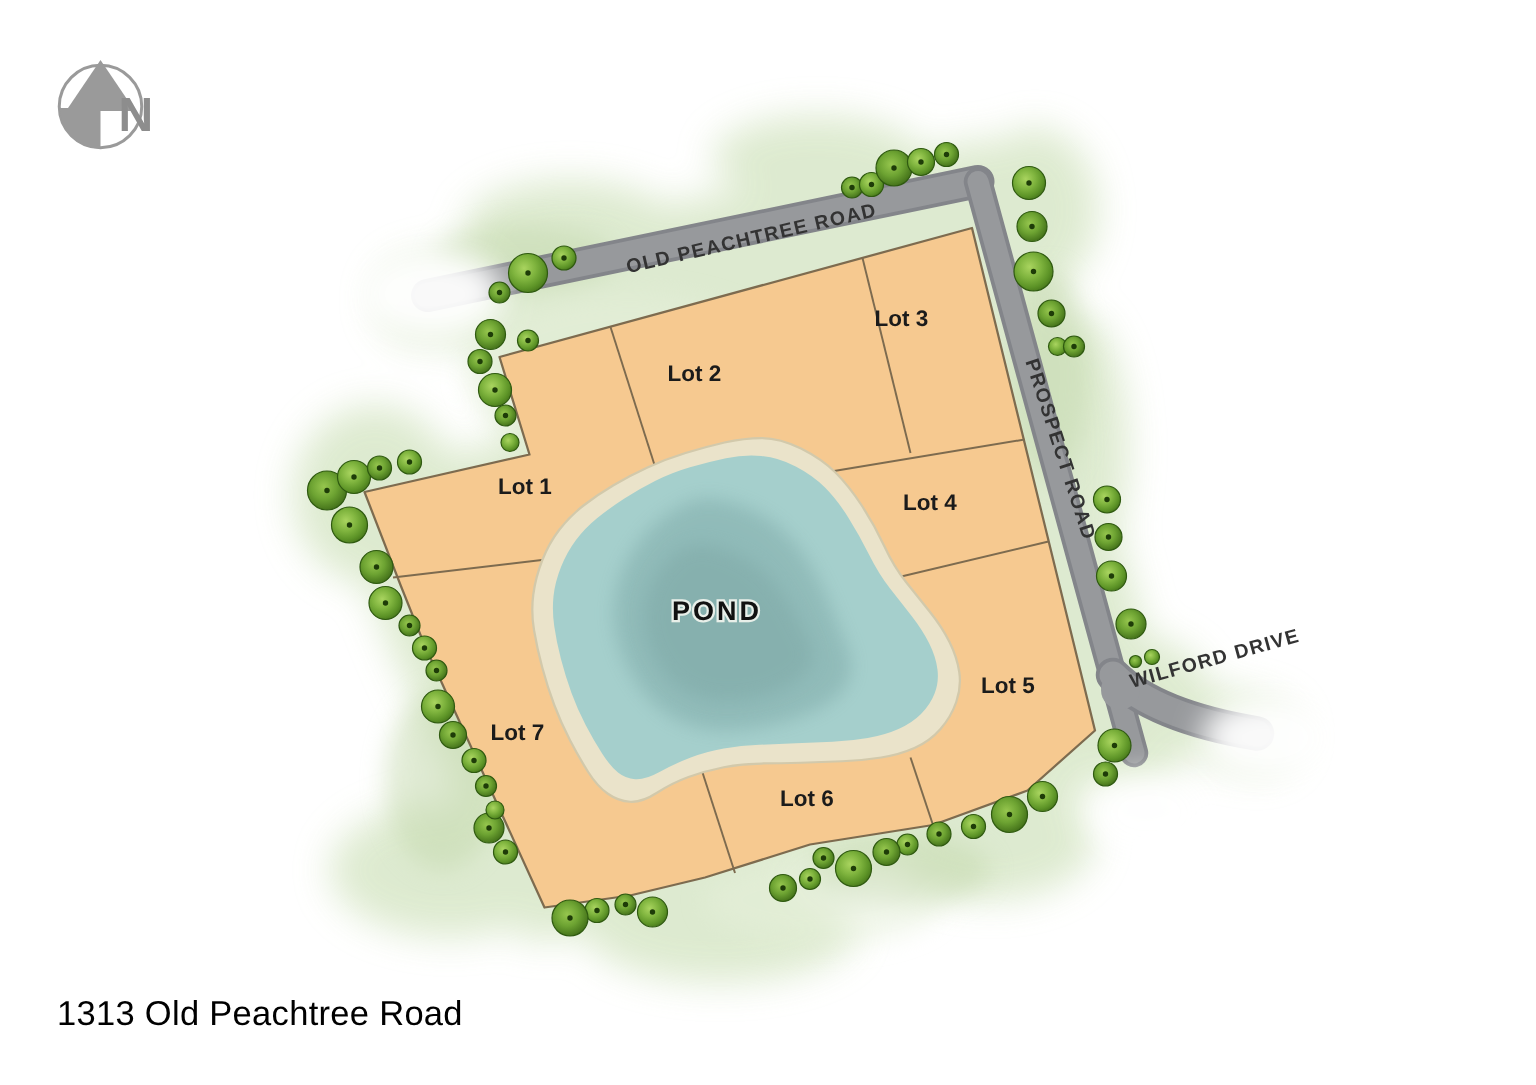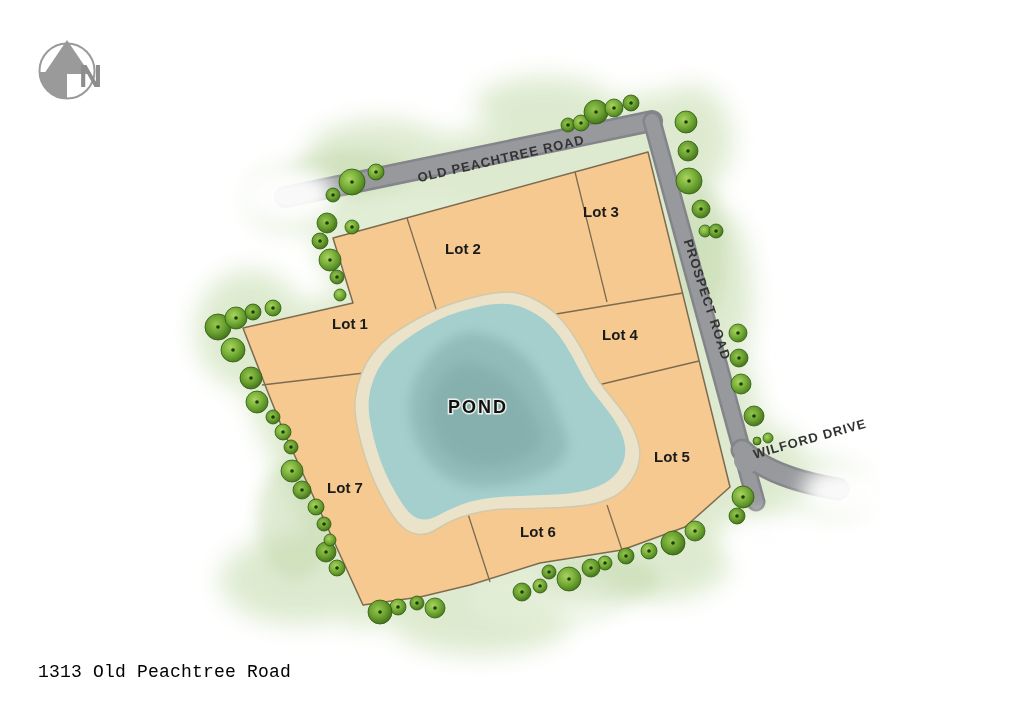--- a/index.html
+++ b/index.html
@@ -1,20 +1,20 @@
 <!DOCTYPE html>
 <html><head>
 <meta charset="utf-8">
 <style>
   html,body{margin:0;padding:0;background:#ffffff;}
   .stage{position:relative;width:1024px;height:723px;background:#ffffff;overflow:hidden;
          font-family:"Liberation Sans", sans-serif;}
   .stage svg{position:absolute;left:0;top:0;}
-  .address{position:absolute;left:38px;top:662px;font-size:18px;color:#000;
-           font-family:Liberation Mono, monospace;letter-spacing:0.2px;}
+  .address{position:absolute;left:38px;top:662px;font-size:23px;color:#000;
+           font-family:Liberation Sans, sans-serif;letter-spacing:0.2px;}
   text{font-family:"Liberation Sans", sans-serif;}
 </style>
 </head>
 <body>
 
 <div class="stage">
   <svg id="map" width="1024" height="723" viewBox="0 0 1024 723">
     <defs>
       <radialGradient id="gTreeA" cx="40%" cy="38%" r="65%">
         <stop offset="0%" stop-color="#a9d45f"></stop>

